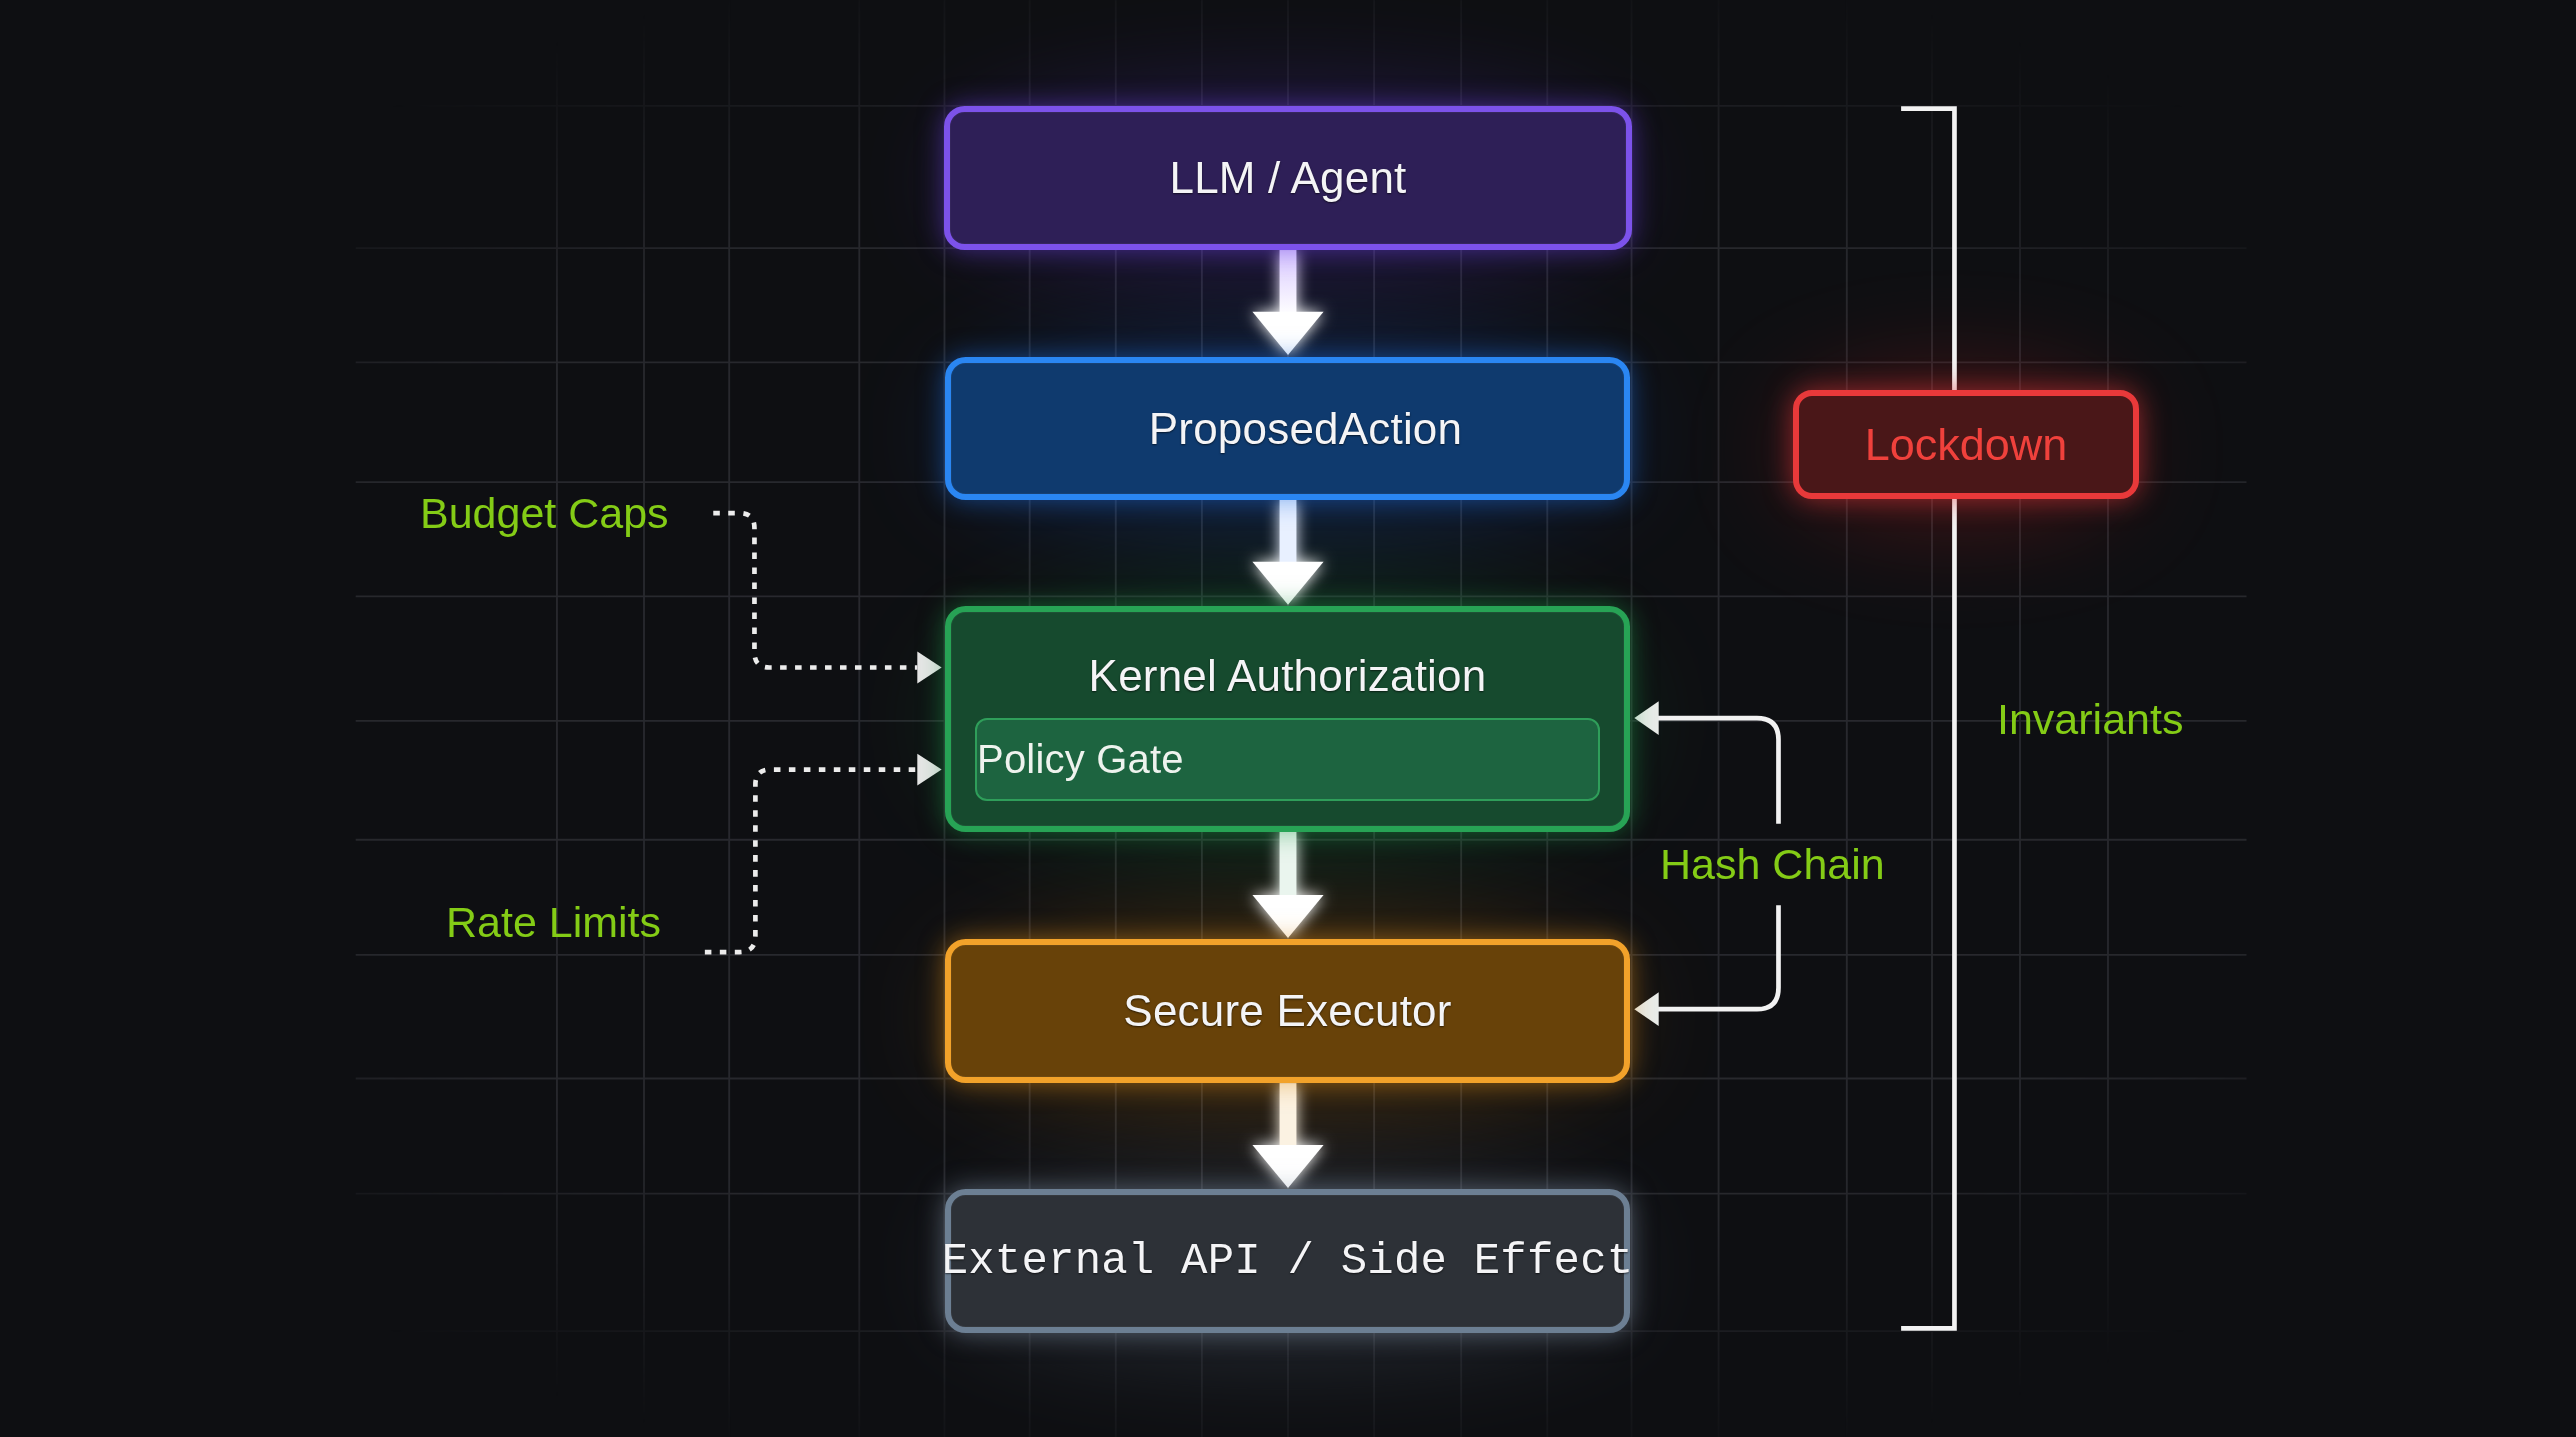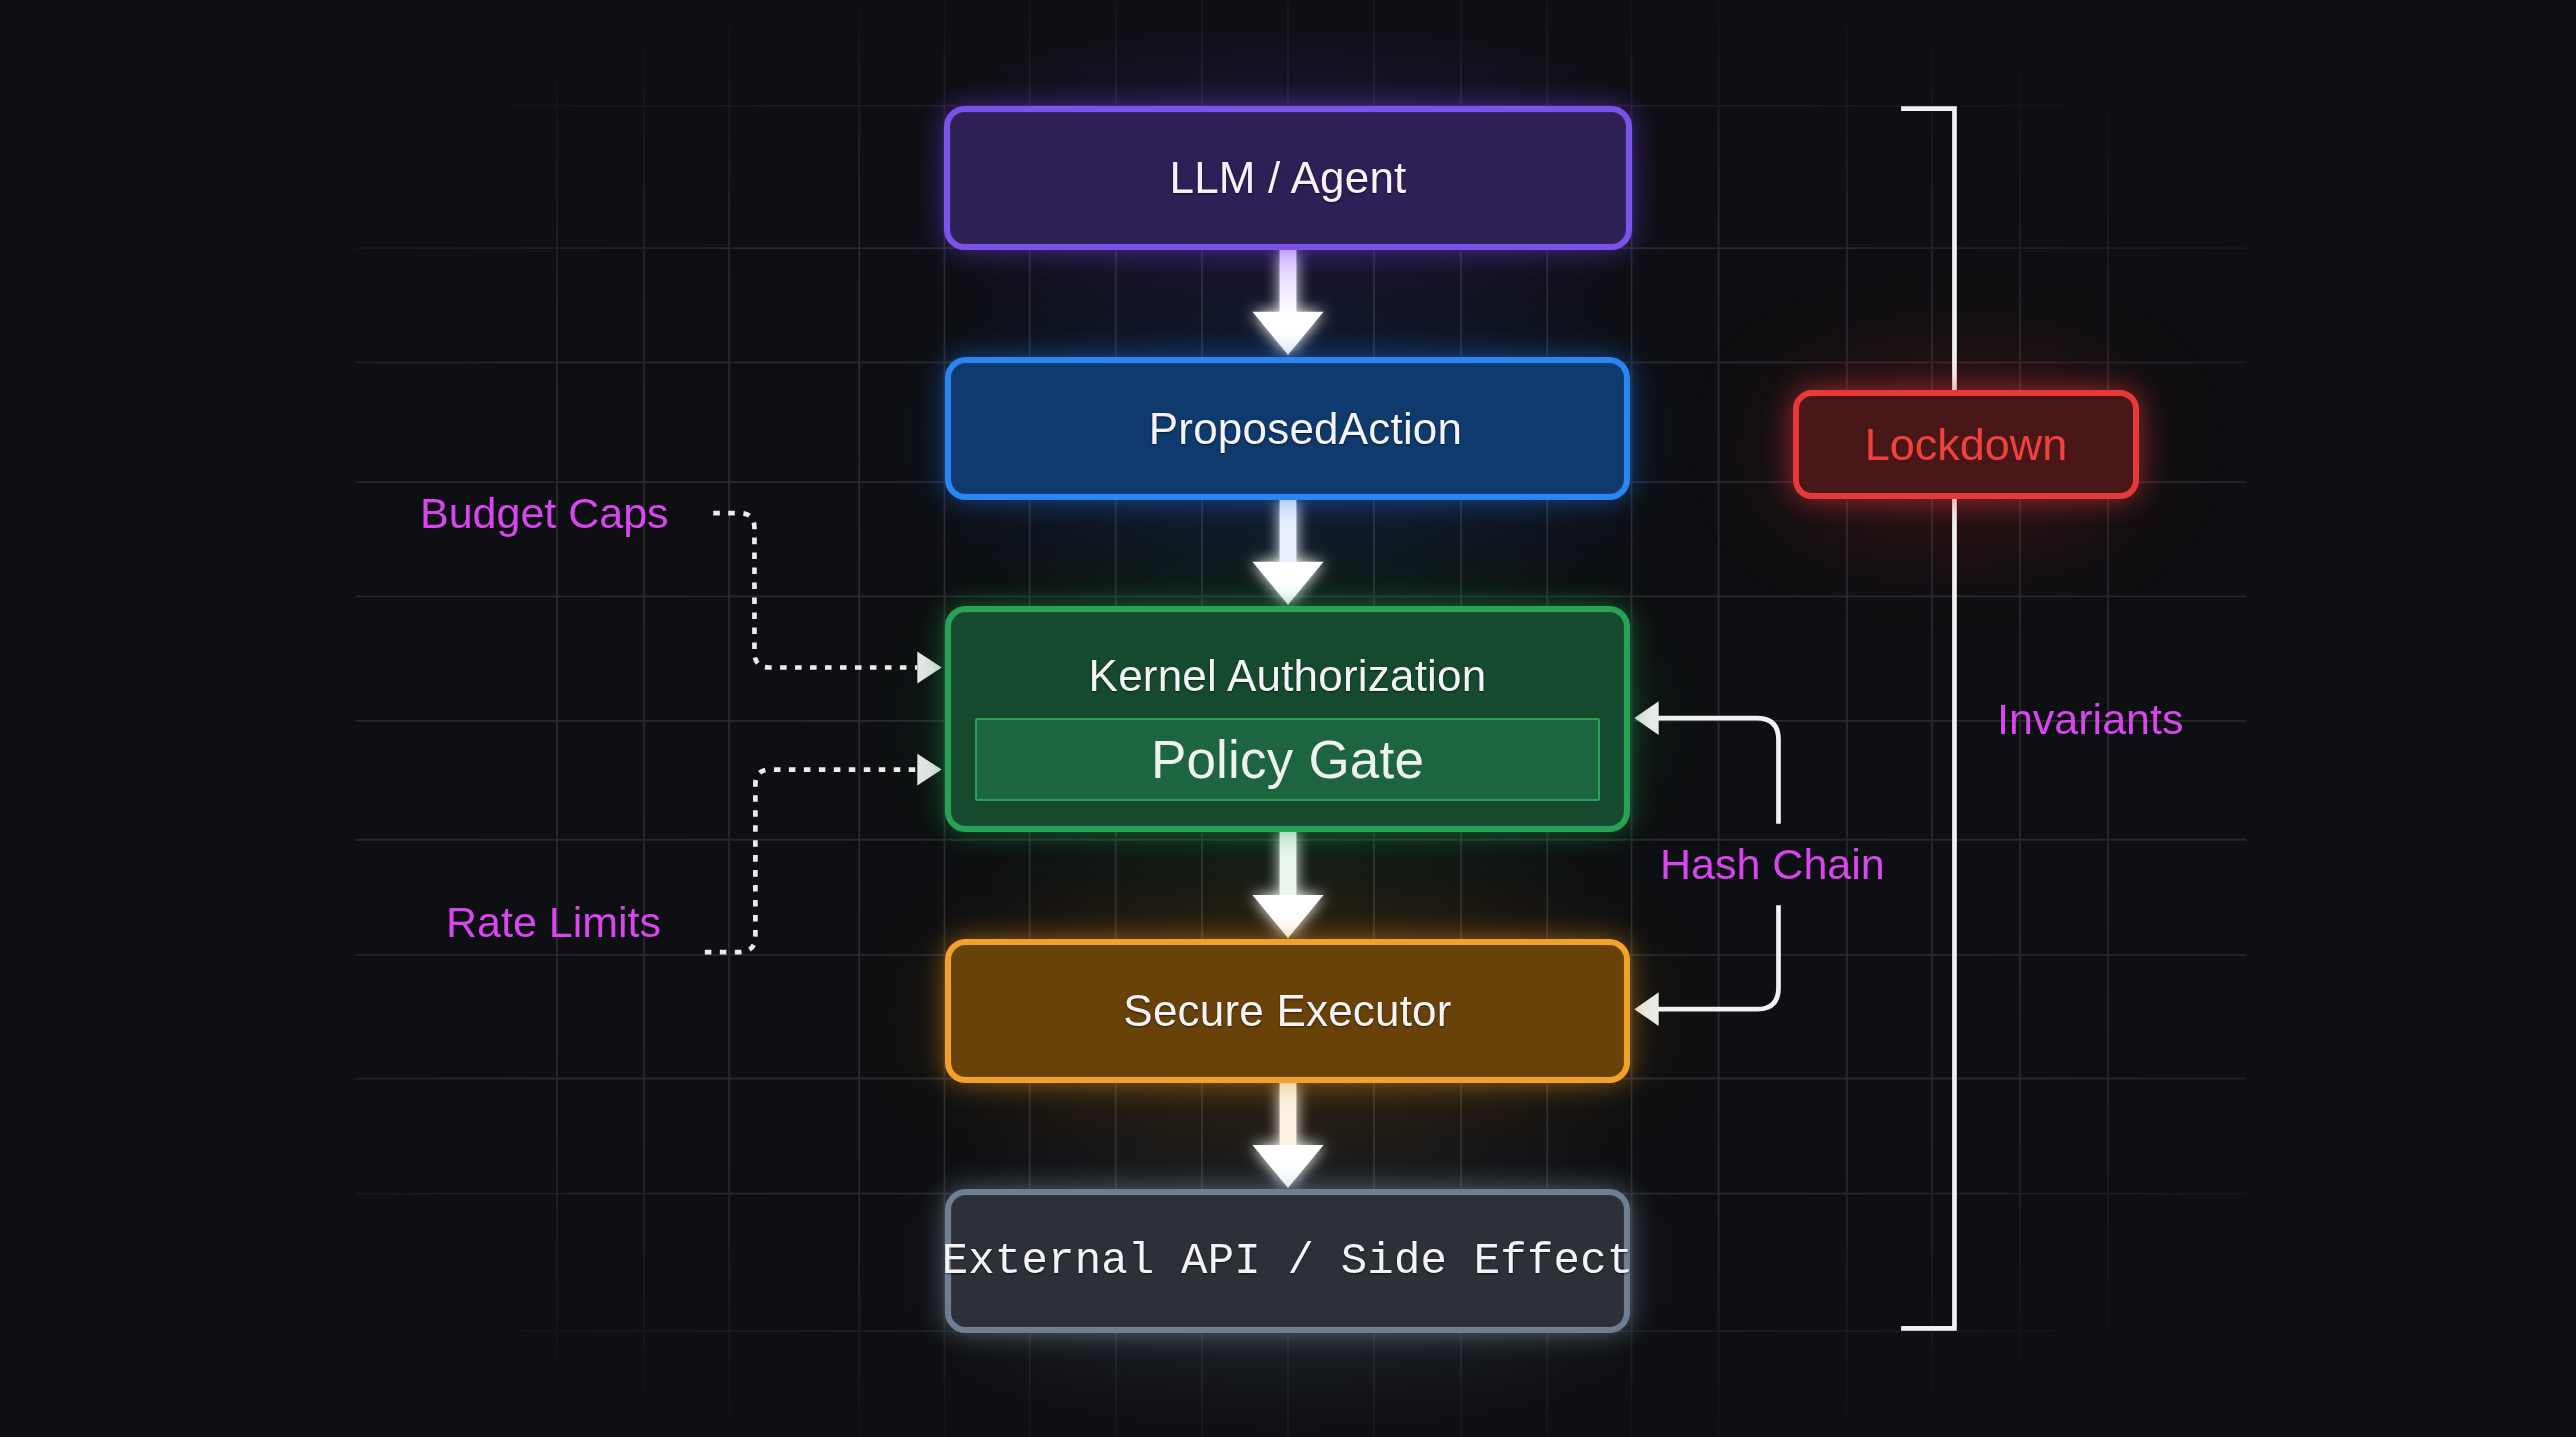--- a/index.html
+++ b/index.html
@@ -23,34 +23,34 @@
 
   #node-llm      { left: 944px; top: 106px;  width: 688px; height: 144px; }
   #node-proposed { left: 945px; top: 357px;  width: 685px; height: 143px; padding-left: 36px; }
   #node-kernel   { left: 945px; top: 606px;  width: 685px; height: 226px; align-items: flex-start; }
   #node-executor { left: 945px; top: 939px; width: 685px; height: 144px; }
   #node-external { left: 945px; top: 1189px; width: 685px; height: 144px; font-family: Liberation Mono, monospace; }
 
   #node-kernel .label { position: absolute; left: 0; right: 0; top: 39px; text-align: center; }
   #policy-gate {
     position: absolute; left: 24px; right: 24px; top: 106px; height: 83px;
-    box-sizing: border-box; border-radius: 2px; border: 2.8px solid;
-    display: flex; align-items: center; justify-content: center;
-    font-size: 53px; color: #eef3ee;
+    box-sizing: border-box; border-radius: 12px; border: 2.8px solid;
+    display: flex; align-items: center; 
+    font-size: 40px; color: #eef3ee;
   }
 
   #lockdown {
     position: absolute; left: 1793px; top: 390px; width: 346px; height: 109px;
     box-sizing: border-box; border: 6.6px solid; border-radius: 19px;
     display: flex; align-items: center; justify-content: center;
     font-size: 45px;
   }
 
   .side-label {
-    position: absolute; color: #d946ef; font-size: 43px; white-space: nowrap;
+    position: absolute; color: #84cc16; font-size: 43px; white-space: nowrap;
     transform: translateY(-50%);
     text-align: right;
   }
   #label-budget    { left: 420px;  top: 513px; }
   #label-rate      { left: 446px;  top: 922px; }
   #label-hash      { left: 1660px; top: 864px; }
   #label-invariants{ left: 1997px; top: 719px; }
 
   .flow-arrow-svg { position: absolute; left: 0; top: 0; pointer-events: none; }
 </style>

